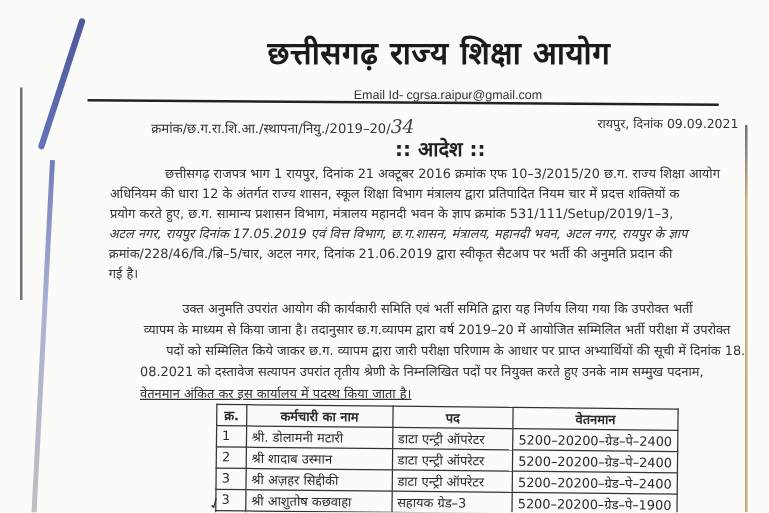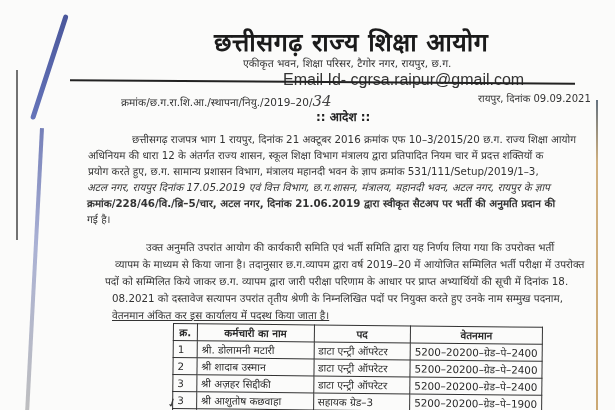--- a/index.html
+++ b/index.html
@@ -10,27 +10,27 @@
 
     
     .scan-edge-left { position: absolute; left: 16px; top: 70px; width: 2px; height: 170px; background: #444; opacity: 0.75; }
     .pen-stroke-1 { position: absolute; left: 30px; top: 14px; width: 5px; height: 110px; background: linear-gradient(#2b3a8a, #4a5cae); transform: rotate(18deg); transform-origin: top left; opacity: 0.85; border-radius: 3px; left: 64px; }
     .pen-stroke-2 { position: absolute; left: 40px; top: 128px; width: 4px; height: 290px; background: linear-gradient(#3b4a9c, #8892c4 40%, #a5a5a5); transform: rotate(3deg); transform-origin: top left; opacity: 0.7; }
     .scan-edge-right { position: absolute; left: 596px; top: 100px; width: 2px; height: 310px; background: linear-gradient(#4a5a6a, #c9a36a 20%, #c39a5c); opacity: 0.85; }
 
     
     .org-title { position: absolute; left: 214px; top: 24px; font-size: 25px; font-weight: bold; color: #1b1b1b; letter-spacing: 0.5px; white-space: nowrap; }
     .org-address { position: absolute; left: 243px; top: 56px; font-size: 10.5px; color: #333; white-space: nowrap; }
-    .org-email { position: absolute; left: 283px; top: 71px; font-size: 16px; color: #333; white-space: nowrap; font-family: "Liberation Sans", sans-serif; }
+    .org-email { position: absolute; left: 283px; top: 71px; font-size: 10px; color: #333; white-space: nowrap; font-family: "Liberation Sans", sans-serif; }
     .header-rule { position: absolute; left: 70px; top: 81px; width: 505px; height: 2px; background: #222; transform: rotate(0.4deg); }
 
     .ref-line { position: absolute; left: 121px; top: 92px; font-size: 10.5px; color: #333; white-space: nowrap; }
     .ref-handwritten { font-family: "DejaVu Serif", serif; font-style: italic; font-size: 15px; color: #444; }
     .date-line { position: absolute; left: 478px; top: 91px; font-size: 10px; color: #333; white-space: nowrap; }
-    .order-title { position: absolute; left: 316px; top: 108px; font-size: 12px; font-weight: bold; color: #222; white-space: nowrap; }
+    .order-title { position: absolute; left: 316px; top: 108px; font-size: 16px; font-weight: bold; color: #222; white-space: nowrap; }
 
     
     .para-line { position: absolute; font-size: 10.3px; color: #333; white-space: nowrap; line-height: 1; text-align: center; }
 
     
     .table-wrap { position: absolute; left: 173px; top: 323px; width: 370px; transform: rotate(0.6deg); transform-origin: left top; }
     table { border-collapse: collapse; width: 100%; font-size: 10.3px; color: #2a2a2a; }
     th, td { border: 1px solid #333; padding: 1px 4px; height: 17px; white-space: nowrap; text-align: left; font-weight: normal; }
     th { text-align: center; font-weight: bold; }
     col.c-sn { width: 24px; }
@@ -43,44 +43,43 @@
 <body>
 
 <div class="page">
 
   <div class="scan-edge-left"></div>
   <div class="pen-stroke-1"></div>
   <div class="pen-stroke-2"></div>
   <div class="scan-edge-right"></div>
 
   <div class="org-title">छत्तीसगढ़ राज्य शिक्षा आयोग</div>
-  <div class="org-address">एकीकृत भवन, शिक्षा परिसर, टैगोर नगर, रायपुर, छ.ग.</div>
   <div class="org-email">Email Id- cgrsa.raipur@gmail.com</div>
   <div class="header-rule"></div>
 
   <div class="ref-line">
     <span>क्रमांक/छ.ग.रा.शि.आ./स्थापना/नियु./2019–20/</span><span class="ref-handwritten">34</span>
   </div>
   <div class="date-line">रायपुर, दिनांक 09.09.2021</div>
 
   <div class="order-title">:: आदेश ::</div>
 
   <div>
     <div class="para-line" style="left:132px; top:134px;">छत्तीसगढ़ राजपत्र भाग 1 रायपुर, दिनांक 21 अक्टूबर 2016 क्रमांक एफ 10–3/2015/20 छ.ग. राज्य शिक्षा आयोग</div>
     <div class="para-line" style="left:88px; top:150px;">अधिनियम की धारा 12 के अंतर्गत राज्य शासन, स्कूल शिक्षा विभाग मंत्रालय द्वारा प्रतिपादित नियम चार में प्रदत्त शक्तियों क</div>
     <div class="para-line" style="left:88px; top:166px;">प्रयोग करते हुए, छ.ग. सामान्य प्रशासन विभाग, मंत्रालय महानदी भवन के ज्ञाप क्रमांक 531/111/Setup/2019/1–3,</div>
     <div class="para-line" style="left:87px; top:182px;font-style:italic;">अटल नगर, रायपुर दिनांक 17.05.2019 एवं वित्त विभाग, छ.ग.शासन, मंत्रालय, महानदी भवन, अटल नगर, रायपुर के ज्ञाप</div>
-    <div class="para-line" style="left:87px; top:198px;font-weight:bold;">क्रमांक/228/46/वि./ब्रि–5/चार, अटल नगर, दिनांक 21.06.2019 द्वारा स्वीकृत सैटअप पर भर्ती की अनुमति प्रदान की</div>
+    <div class="para-line" style="left:87px; top:198px;">क्रमांक/228/46/वि./ब्रि–5/चार, अटल नगर, दिनांक 21.06.2019 द्वारा स्वीकृत सैटअप पर भर्ती की अनुमति प्रदान की</div>
     <div class="para-line" style="left:87px; top:214px;">गई है।</div>
   </div>
 
   <div>
     <div class="para-line" style="left:146px; top:242px;">उक्त अनुमति उपरांत आयोग की कार्यकारी समिति एवं भर्ती समिति द्वारा यह निर्णय लिया गया कि उपरोक्त भर्ती</div>
     <div class="para-line" style="left:115px; top:259px;">व्यापम के माध्यम से किया जाना है। तदानुसार छ.ग.व्यापम द्वारा वर्ष 2019–20 में आयोजित सम्मिलित भर्ती परीक्षा में उपरोक्त</div>
-    <div class="para-line" style="left:105px; top:276px;">पदों को सम्मिलित किये जाकर छ.ग. व्यापम द्वारा जारी परीक्षा परिणाम के आधार पर प्राप्त अभ्यार्थियों की सूची में दिनांक 18.</div>
+    <div class="para-line" style="left:133px; top:276px;">पदों को सम्मिलित किये जाकर छ.ग. व्यापम द्वारा जारी परीक्षा परिणाम के आधार पर प्राप्त अभ्यार्थियों की सूची में दिनांक 18.</div>
     <div class="para-line" style="left:112px; top:293px;">08.2021 को दस्तावेज सत्यापन उपरांत तृतीय श्रेणी के निम्नलिखित पदों पर नियुक्त करते हुए उनके नाम सम्मुख पदनाम,</div>
     <div class="para-line" style="left:112px; top:310px;text-decoration:underline;">वेतनमान अंकित कर इस कार्यालय में पदस्थ किया जाता है।</div>
   </div>
 
   <div class="table-wrap">
     <table>
       <colgroup>
           <col class="c-sn">
           <col class="c-name">
           <col class="c-post">

